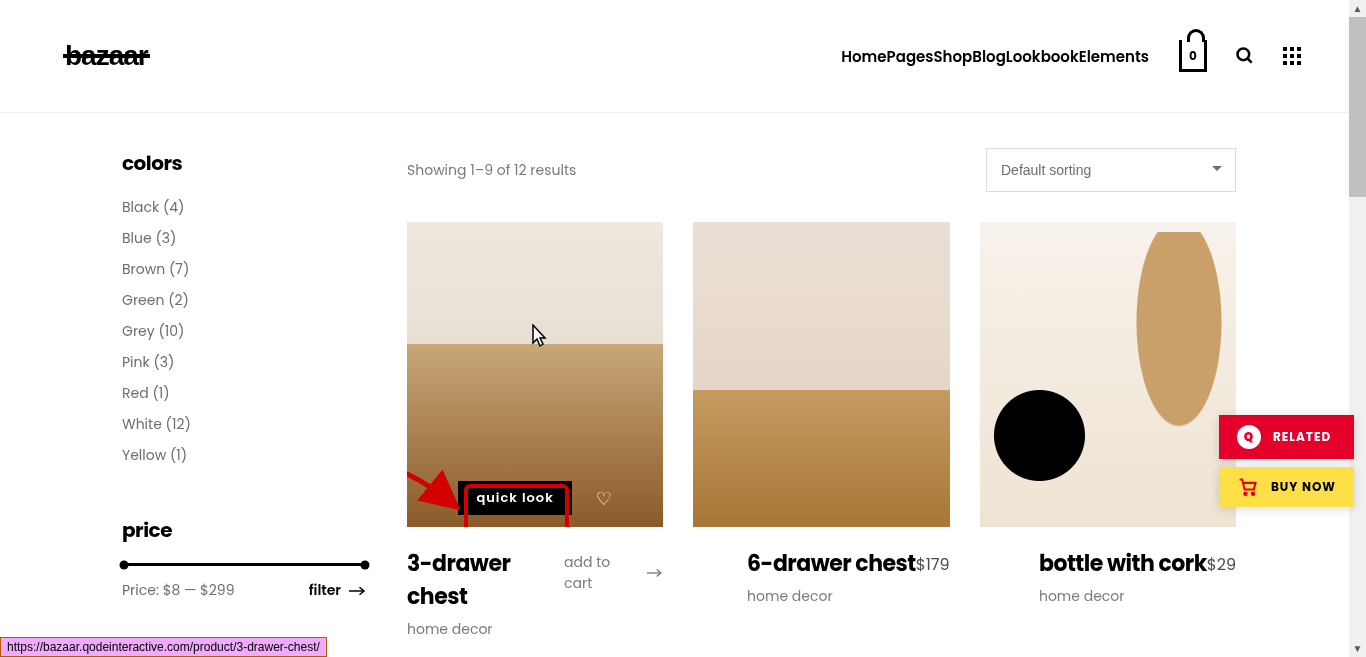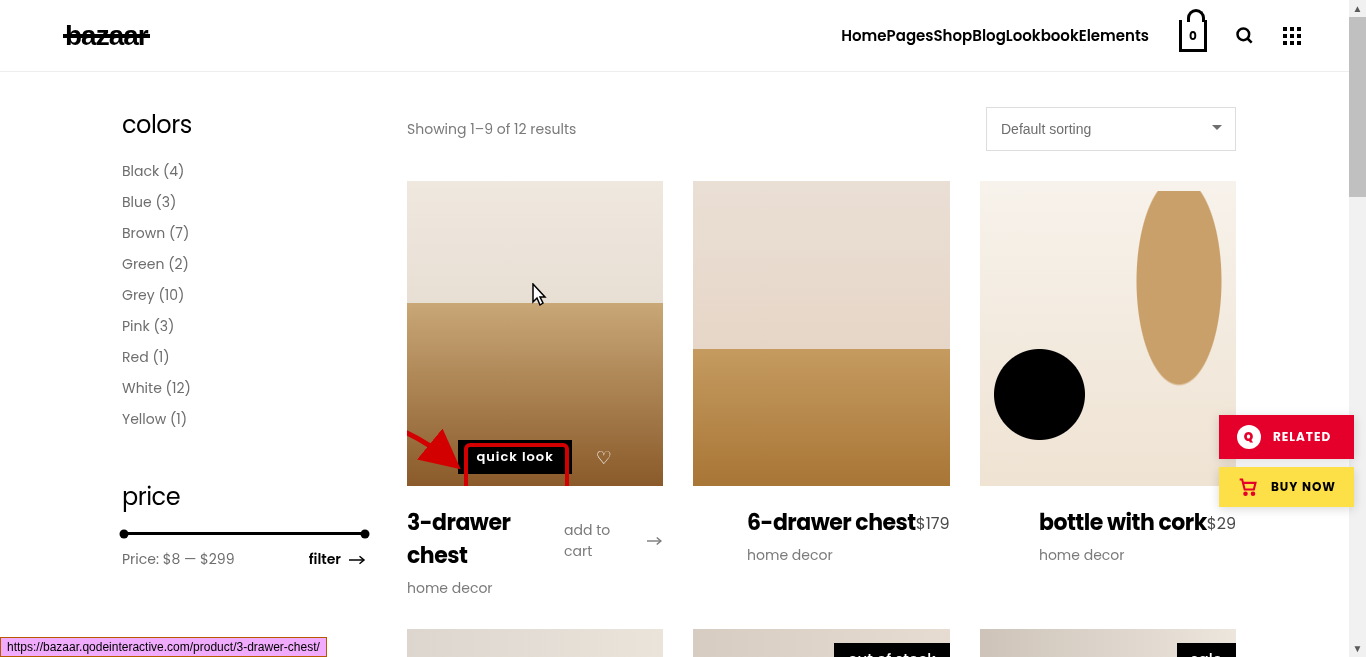--- a/index.html
+++ b/index.html
@@ -1,34 +1,34 @@
 <!DOCTYPE html>
 <html><head>
 <meta charset="utf-8">
 <style>
   * { box-sizing: border-box; margin: 0; padding: 0; }
   body { font-family: Poppins, "Segoe UI", Arial, sans-serif; color: #000; background: #fff; width: 1366px; }
   a { text-decoration: none; color: inherit; }
 
   
-  .header { display: flex; align-items: center; justify-content: space-between; padding: 0 65px; height: 72px; border-bottom: 1px solid #eee; }
+  .header { display: flex; align-items: center; justify-content: space-between; padding: 0 65px; height: 113px; border-bottom: 1px solid #eee; }
   .logo { font-weight: 900; font-size: 28px; letter-spacing: -1px; position: relative; font-family: Arial; }
   .logo::after { content:""; position:absolute; left:-2px; right:-2px; top:50%; height:4px; background:#000; transform:translateY(-50%); }
   .nav { display:flex; align-items:center; }
   .nav a { font-weight:600; font-size:15px; }
   .header-right { display:flex; align-items:center; gap:28px; margin-left:30px; }
   .cart-bag { position:relative; width:28px; height:32px; border:3px solid #000; border-top:none; }
   .cart-bag::before{ content:""; position:absolute; top:-11px; left:5px; width:12px; height:10px; border:3px solid #000; border-bottom:none; border-radius:10px 10px 0 0;}
   .cart-count { position:absolute; top:7px; left:0; right:0; text-align:center; font-size:12px; font-weight:700;}
   .search-icon svg, .grid-icon svg { display:block; }
 
   
   .container { display:flex; padding: 35px 130px 0 122px; gap: 40px; }
   .sidebar { width: 245px; flex-shrink:0; }
-  .sidebar h3 { font-weight:400; font-size:24px; margin-bottom: 14px; letter-spacing:-0.5px; }
+  .sidebar h3 { font-weight:700; font-size:20px; margin-bottom: 14px; letter-spacing:-0.5px; }
   .color-list { list-style:none; }
   .color-list li { color:#6e6e6e; font-size:14px; padding: 5px 0; cursor:pointer; }
   .price-section { margin-top: 44px; }
   .slider-track { position:relative; height:3px; background:#000; margin: 18px 2px 14px 2px; }
   .slider-dot { position:absolute; top:50%; width:9px; height:9px; background:#000; border-radius:50%; transform:translate(-50%,-50%); }
   .price-row{ display:flex; justify-content:space-between; align-items:center; color:#6e6e6e; font-size:14px;}
   .filter-btn{ color:#000; font-weight:600; display:flex; align-items:center; gap:8px; cursor:pointer;}
 
   
   .main { flex:1; }
@@ -41,21 +41,21 @@
   .card { position:relative; }
   .card-img { position:relative; width:100%; height: 305px; overflow:hidden; }
   .badge { position:absolute; right:0; top:14px; background:#000; color:#fff; font-size:15px; font-weight:500; padding:5px 14px; }
   .ql-overlay { position:absolute; left:0; right:0; bottom:12px; display:flex; justify-content:center; align-items:center; gap:24px; }
   .ql-btn{ background:#000; color:#fff; font-size:13px; letter-spacing:1px; padding:7px 18px; font-weight:600;}
   .heart{ color:#fff; font-size:18px; }
   .card-info{ padding-top:20px; display:flex; justify-content:flex-end; align-items:flex-start; }
   .card-title{ font-size:22px; font-weight:700; letter-spacing:-0.5px;}
   .card-cat{ color:#7a7a7a; font-size:14px; margin-top:6px;}
   .card-price{ font-size:16px; color:#4a4a4a; margin-top:5px;}
-  .add-cart{ color:#7a7a7a; font-size:14px; display:flex; align-items:center; gap:10px; margin-top:14px;}
+  .add-cart{ color:#7a7a7a; font-size:14px; display:flex; align-items:center; gap:10px; margin-top:5px;}
 
   
   .highlight-box{ position:absolute; border:4px solid #d20000; border-radius:6px; left:57px; top:262px; width:105px; height:48px; pointer-events:none; z-index:5;}
   .arrow{ position:absolute; left:-12px; top:244px; z-index:6; pointer-events:none;}
 
   
   .cursor{ position:absolute; left:120px; top:102px; z-index:7; pointer-events:none;}
 
   
   .urlbar{ position:fixed; left:0; bottom:0; background:#f0abfc; color:#000; font-family:"Segoe UI",Arial; font-size:12px; padding:2px 6px; border:1px solid #b85900;}

